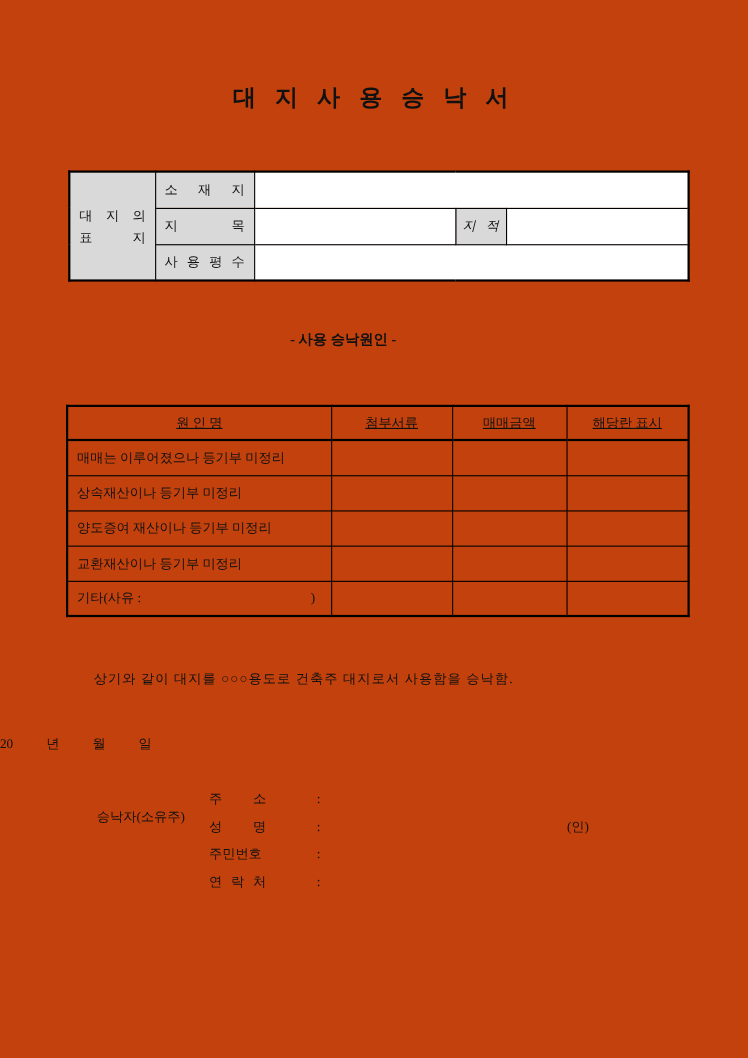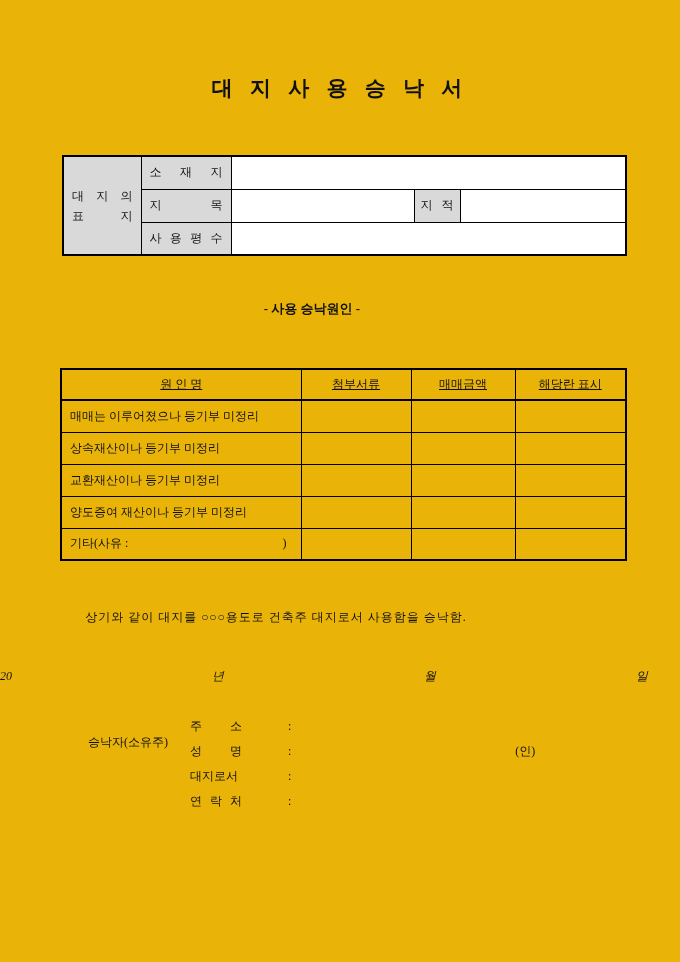--- a/index.html
+++ b/index.html
@@ -1,19 +1,19 @@
 <!DOCTYPE html>
 <html><head>
 <meta charset="utf-8">
 <style>
   html,body{margin:0;padding:0;background:#ffffff;}
   .page{
     position:relative;
     width:680px;height:962px;
-    background:#eab308;
+    background:#c2410c;
     font-family:"Liberation Serif","DejaVu Serif",serif;
     color:#111111;
     overflow:hidden;
   }
   .doc-title{
     position:absolute;top:74px;left:0;width:680px;
     text-align:center;
     font-size:21px;font-weight:bold;
     letter-spacing:6px;
     color:#111111;
@@ -59,23 +59,22 @@
   }
   .cause-name{display:flex;align-items:center;}
   .cause-name .paren{margin-left:auto;padding-right:6px;}
   
   .consent-statement{
     position:absolute;top:609px;left:0;width:552px;
     text-align:center;font-size:12px;letter-spacing:1px;
   }
   .date-line{
     position:absolute;top:668px;left:0;width:648px;
-    display:flex;justify-content:space-between;align-items:center;
+    display:flex;justify-content:flex-start;align-items:center;
     font-size:12px;
-    font-style:italic;
   }
   .date-line .gap{display:inline-block;width:30px;}
   
   .signer-block{
     position:absolute;top:714px;left:88px;
     font-size:12px;display:flex;align-items:flex-start;
   }
   .signer-role{width:102px;line-height:25px;margin-top:16px;}
   .signer-fields{}
   .sig-row{height:25px;line-height:25px;display:flex;align-items:center;gap:28px;}
@@ -109,21 +108,21 @@
       <td class="cell-gray group-cell" rowspan="3">
         <div>대 지 의</div>
         <div>표 지</div>
       </td>
       <td class="cell-gray just">소 재 지</td>
       <td class="blank-cell" colspan="3"></td>
     </tr>
     <tr>
       <td class="cell-gray just">지 목</td>
       <td class="blank-cell"></td>
-      <td class="cell-gray just" style="padding:0 6px;">지 적</td>
+      <td class="cell-gray just" style="padding:0 6px;font-style:italic;">지 적</td>
       <td class="blank-cell"></td>
     </tr>
     <tr>
       <td class="cell-gray just">사 용 평 수</td>
       <td class="blank-cell" colspan="3"></td>
     </tr>
   </tbody>
     </table>
 
   <div class="section-title">- 사용 승낙원인 -</div>
@@ -148,27 +147,27 @@
       <td></td>
       <td></td>
     </tr>
     <tr>
       <td>상속재산이나 등기부 미정리</td>
       <td></td>
       <td></td>
       <td></td>
     </tr>
     <tr>
+      <td>양도증여 재산이나 등기부 미정리</td>
+      <td></td>
+      <td></td>
+      <td></td>
+    </tr>
+    <tr>
       <td>교환재산이나 등기부 미정리</td>
-      <td></td>
-      <td></td>
-      <td></td>
-    </tr>
-    <tr>
-      <td>양도증여 재산이나 등기부 미정리</td>
       <td></td>
       <td></td>
       <td></td>
     </tr>
     <tr>
       <td>
         <span class="cause-name">
           <span>기타(사유 :</span>
           <span class="paren">)</span>
         </span>
@@ -200,21 +199,21 @@
         <span class="sig-colon">:</span>
         <span class="sig-value"></span>
       </div>
       <div class="sig-row">
         <span class="sig-label">성 명</span>
         <span class="sig-colon">:</span>
         <span class="sig-value"></span>
         <span class="sig-seal">(인)</span>
       </div>
       <div class="sig-row">
-        <span class="sig-label">대지로서</span>
+        <span class="sig-label">주민번호</span>
         <span class="sig-colon">:</span>
         <span class="sig-value"></span>
       </div>
       <div class="sig-row">
         <span class="sig-label">연 락 처</span>
         <span class="sig-colon">:</span>
         <span class="sig-value"></span>
       </div>
     </div>
   </div>

